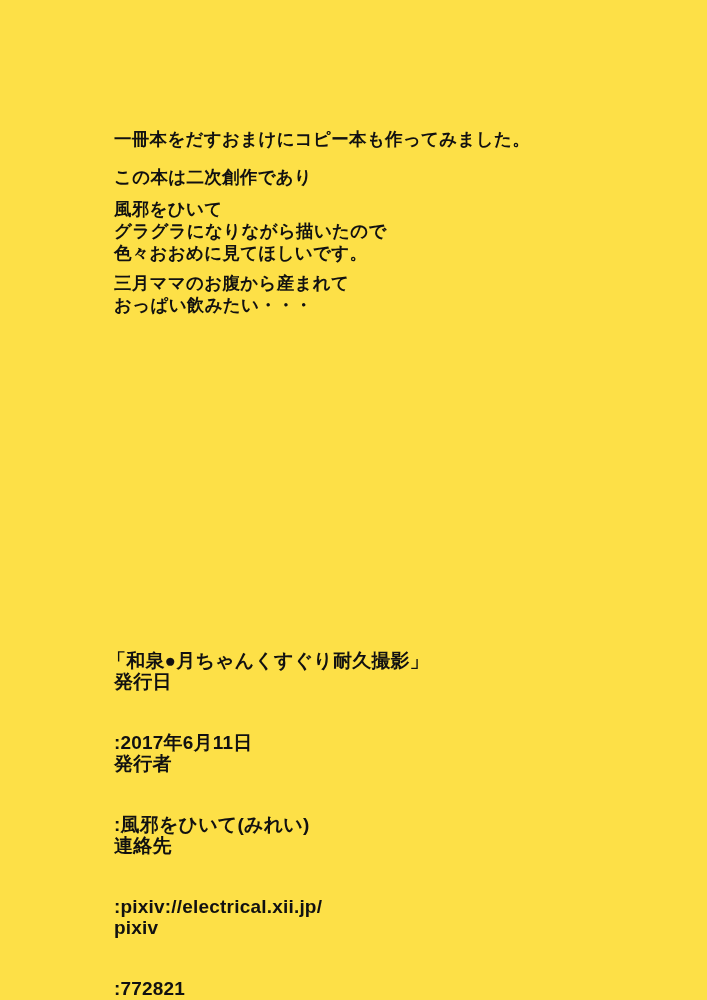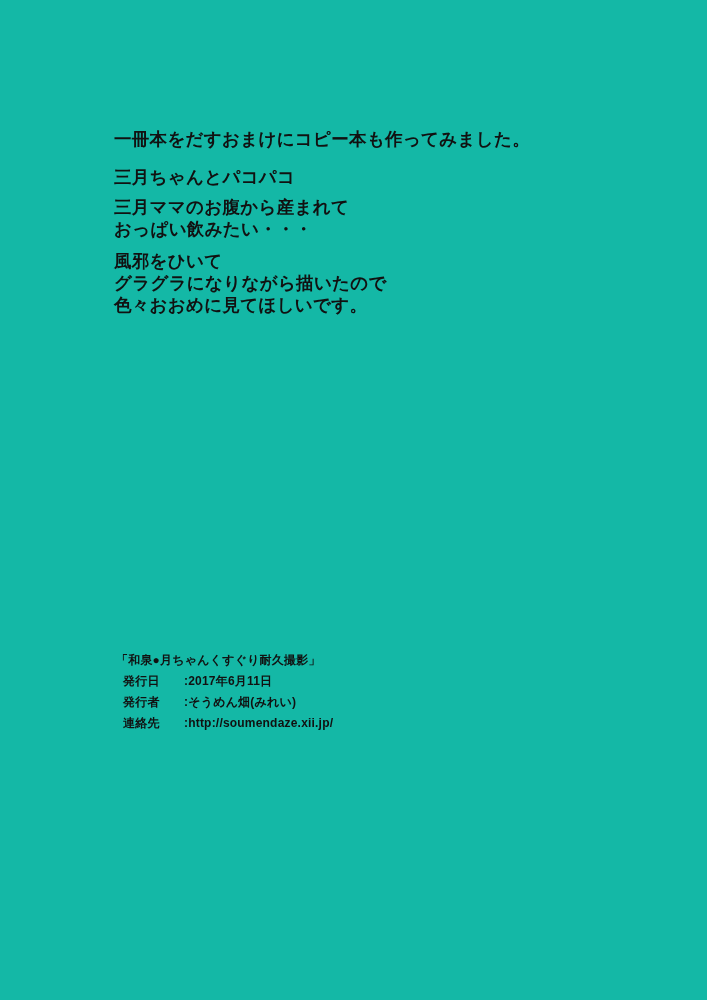--- a/index.html
+++ b/index.html
@@ -4,52 +4,53 @@
 <style>
   html, body {
     margin: 0;
     padding: 0;
     background: #ffffff;
   }
   .page {
     position: relative;
     width: 707px;
     height: 1000px;
-    background: #14b8a6;
+    background: #fde047;
     overflow: hidden;
     font-family: "Liberation Sans", "DejaVu Sans", sans-serif;
     color: #111111;
     font-weight: 600;
   }
   .intro {
     position: absolute;
     left: 114px;
     top: 128px;
     font-size: 17.5px;
     line-height: 22px;
     letter-spacing: 0.3px;
     white-space: nowrap;
   }
   .intro .para { margin: 0; }
   .intro .para.p2 { margin-top: 16px; }
   .intro .para.p3 { margin-top: 10px; }
   .intro .para.p4 { margin-top: 8px; }
   .colophon {
     position: absolute;
-    left: 116px;
+    left: 107px;
     top: 650px;
-    font-size: 12px;
+    font-size: 19px;
     line-height: 21px;
     letter-spacing: 0.2px;
     white-space: nowrap;
   }
   .colophon .title { margin: 0 0 0 0; }
   .colophon .entry {
     display: flex;
     margin-left: 7px;
+    flex-direction: column;
   }
   .colophon .entry .label {
     display: inline-block;
     width: 61px;
     flex: 0 0 61px;
   }
   .disclaimer {
     position: absolute;
     left: 113px;
     top: 795px;
@@ -63,43 +64,47 @@
 </head>
 <body>
 
 <div class="page">
 
   <div class="intro">
     <div class="para p1">
       <div class="line">一冊本をだすおまけにコピー本も作ってみました。</div>
     </div>
     <div class="para p2">
-      <div class="line">三月ちゃんとパコパコ</div>
-    </div>
-    <div class="para p4">
-      <div class="line">三月ママのお腹から産まれて</div>
-      <div class="line">おっぱい飲みたい・・・</div>
+      <div class="line">この本は二次創作であり</div>
     </div>
     <div class="para p3">
       <div class="line">風邪をひいて</div>
       <div class="line">グラグラになりながら描いたので</div>
       <div class="line">色々おおめに見てほしいです。</div>
+    </div>
+    <div class="para p4">
+      <div class="line">三月ママのお腹から産まれて</div>
+      <div class="line">おっぱい飲みたい・・・</div>
     </div>
   </div>
 
   <div class="colophon">
     <div class="title line">「和泉●月ちゃんくすぐり耐久撮影」</div>
     <div class="entry">
       <span class="label">発行日</span>
       <span class="value">:2017年6月11日</span>
     </div>
     <div class="entry">
       <span class="label">発行者</span>
-      <span class="value">:そうめん畑(みれい)</span>
+      <span class="value">:風邪をひいて(みれい)</span>
     </div>
     <div class="entry">
       <span class="label">連絡先</span>
-      <span class="value">:http://soumendaze.xii.jp/</span>
+      <span class="value">:pixiv://electrical.xii.jp/</span>
+    </div>
+    <div class="entry">
+      <span class="label">pixiv</span>
+      <span class="value">:772821</span>
     </div>
   </div>
 
 
 </div>
 
 </body></html>

